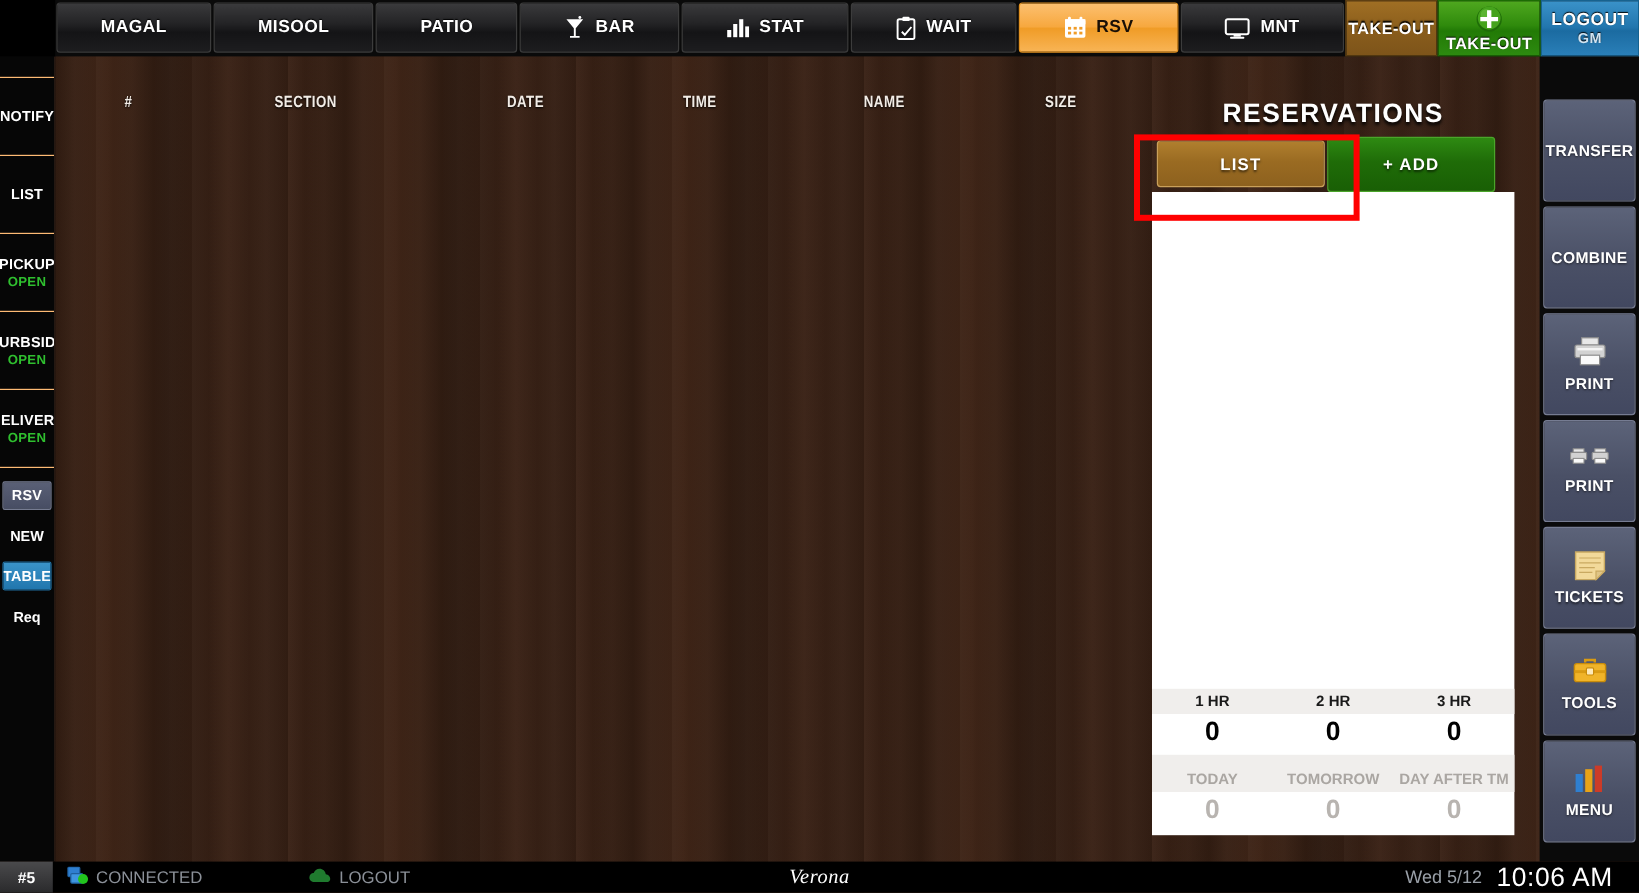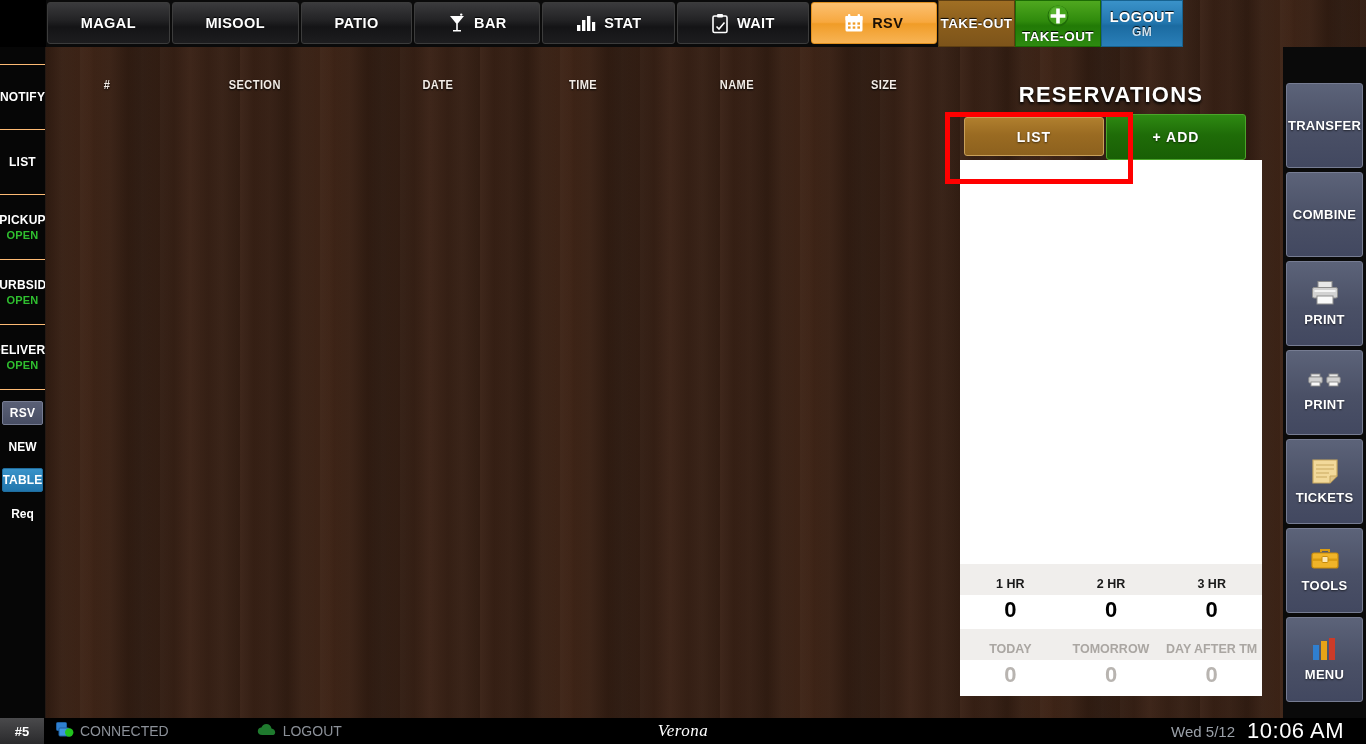--- a/index.html
+++ b/index.html
@@ -21,21 +21,21 @@
         rgba(255,255,255,0.02) 62px, rgba(0,0,0,0.04) 80px),
       repeating-linear-gradient(90deg,
         #3a2216 0px, #321d12 46px, #412618 90px, #2d1a10 140px,
         #3b2317 190px, #331e13 240px),
       #331e12;
   }
 
   
   #topnav {
     position: absolute; left: 0; top: 0;
-    width: 1183px; height: 47px;
+    width: 1366px; height: 47px;
     background: #0a0a0a;
     display: flex;
     z-index: 30;
   }
   .nav-spacer { width: 46px; flex: 0 0 46px; background:#000; }
   .nav-btn {
     flex: 1 1 auto;
     margin: 2px 1px 3px 1px;
     border: 1px solid #3c3c3c;
     border-radius: 3px;
@@ -201,21 +201,21 @@
     position: absolute; left: 0; bottom: 0; width: 100%;
   }
   .stat-row { display: flex; }
   .stat-row.hdr { background: #f0eeec; }
   .stat-row.hdr2 { background: #f0eeec; }
   .stat-cell {
     flex: 1;
     text-align: center;
     font-weight: bold;
   }
-  .stat-row.hdr .stat-cell { font-size: 12.5px; color: #1a1a1a; padding: 13px 0 4px; }
+  .stat-row.hdr .stat-cell { font-size: 12.5px; color: #1a1a1a; padding: 3px 0 4px; }
   .stat-row.val .stat-cell { font-size: 22px; color: #000; padding: 2px 0 6px; }
   .stat-row.hdr2 .stat-cell { font-size: 12.5px; color: #aaa6a2; padding: 13px 0 4px; }
   .stat-row.val2 .stat-cell { font-size: 22px; color: #b8b4b0; padding: 2px 0 8px; }
 
   
   #rightbar {
     position: absolute; right: 0; top: 47px;
     width: 83px; height: 671px;
     background: #0a0a0a;
     z-index: 20;
@@ -334,20 +334,30 @@
             <rect x="13.4" y="9.4" width="2.6" height="2.3"></rect>
             <rect x="4" y="13.4" width="2.6" height="2.3"></rect>
             <rect x="8.7" y="13.4" width="2.6" height="2.3"></rect>
             <rect x="13.4" y="13.4" width="2.6" height="2.3"></rect>
           </g>
         </svg>
       </span>
       <span>RSV</span>
     </div>
 
+    <div class="nav-btn">
+      <span class="nav-icon">
+        <svg width="22" height="19" viewBox="0 0 22 19">
+          <rect x="1.5" y="2" width="19" height="12.5" rx="1.6" fill="none" stroke="#fff" stroke-width="1.7"></rect>
+          <rect x="8" y="15" width="6" height="1.6" fill="#fff"></rect>
+          <rect x="5" y="16.6" width="12" height="1.6" rx="0.8" fill="#fff"></rect>
+        </svg>
+      </span>
+      <span>MNT</span>
+    </div>
 
     <div class="nav-btn takeout-brown">
       <span>TAKE-OUT</span>
     </div>
 
     <div class="nav-btn takeout-green">
       <span class="nav-icon">
         <svg width="24" height="24" viewBox="0 0 24 24">
           <circle cx="12" cy="12" r="10.5" fill="#1f6c08"></circle>
           <circle cx="12" cy="11" r="9.5" fill="#45a31c"></circle>

